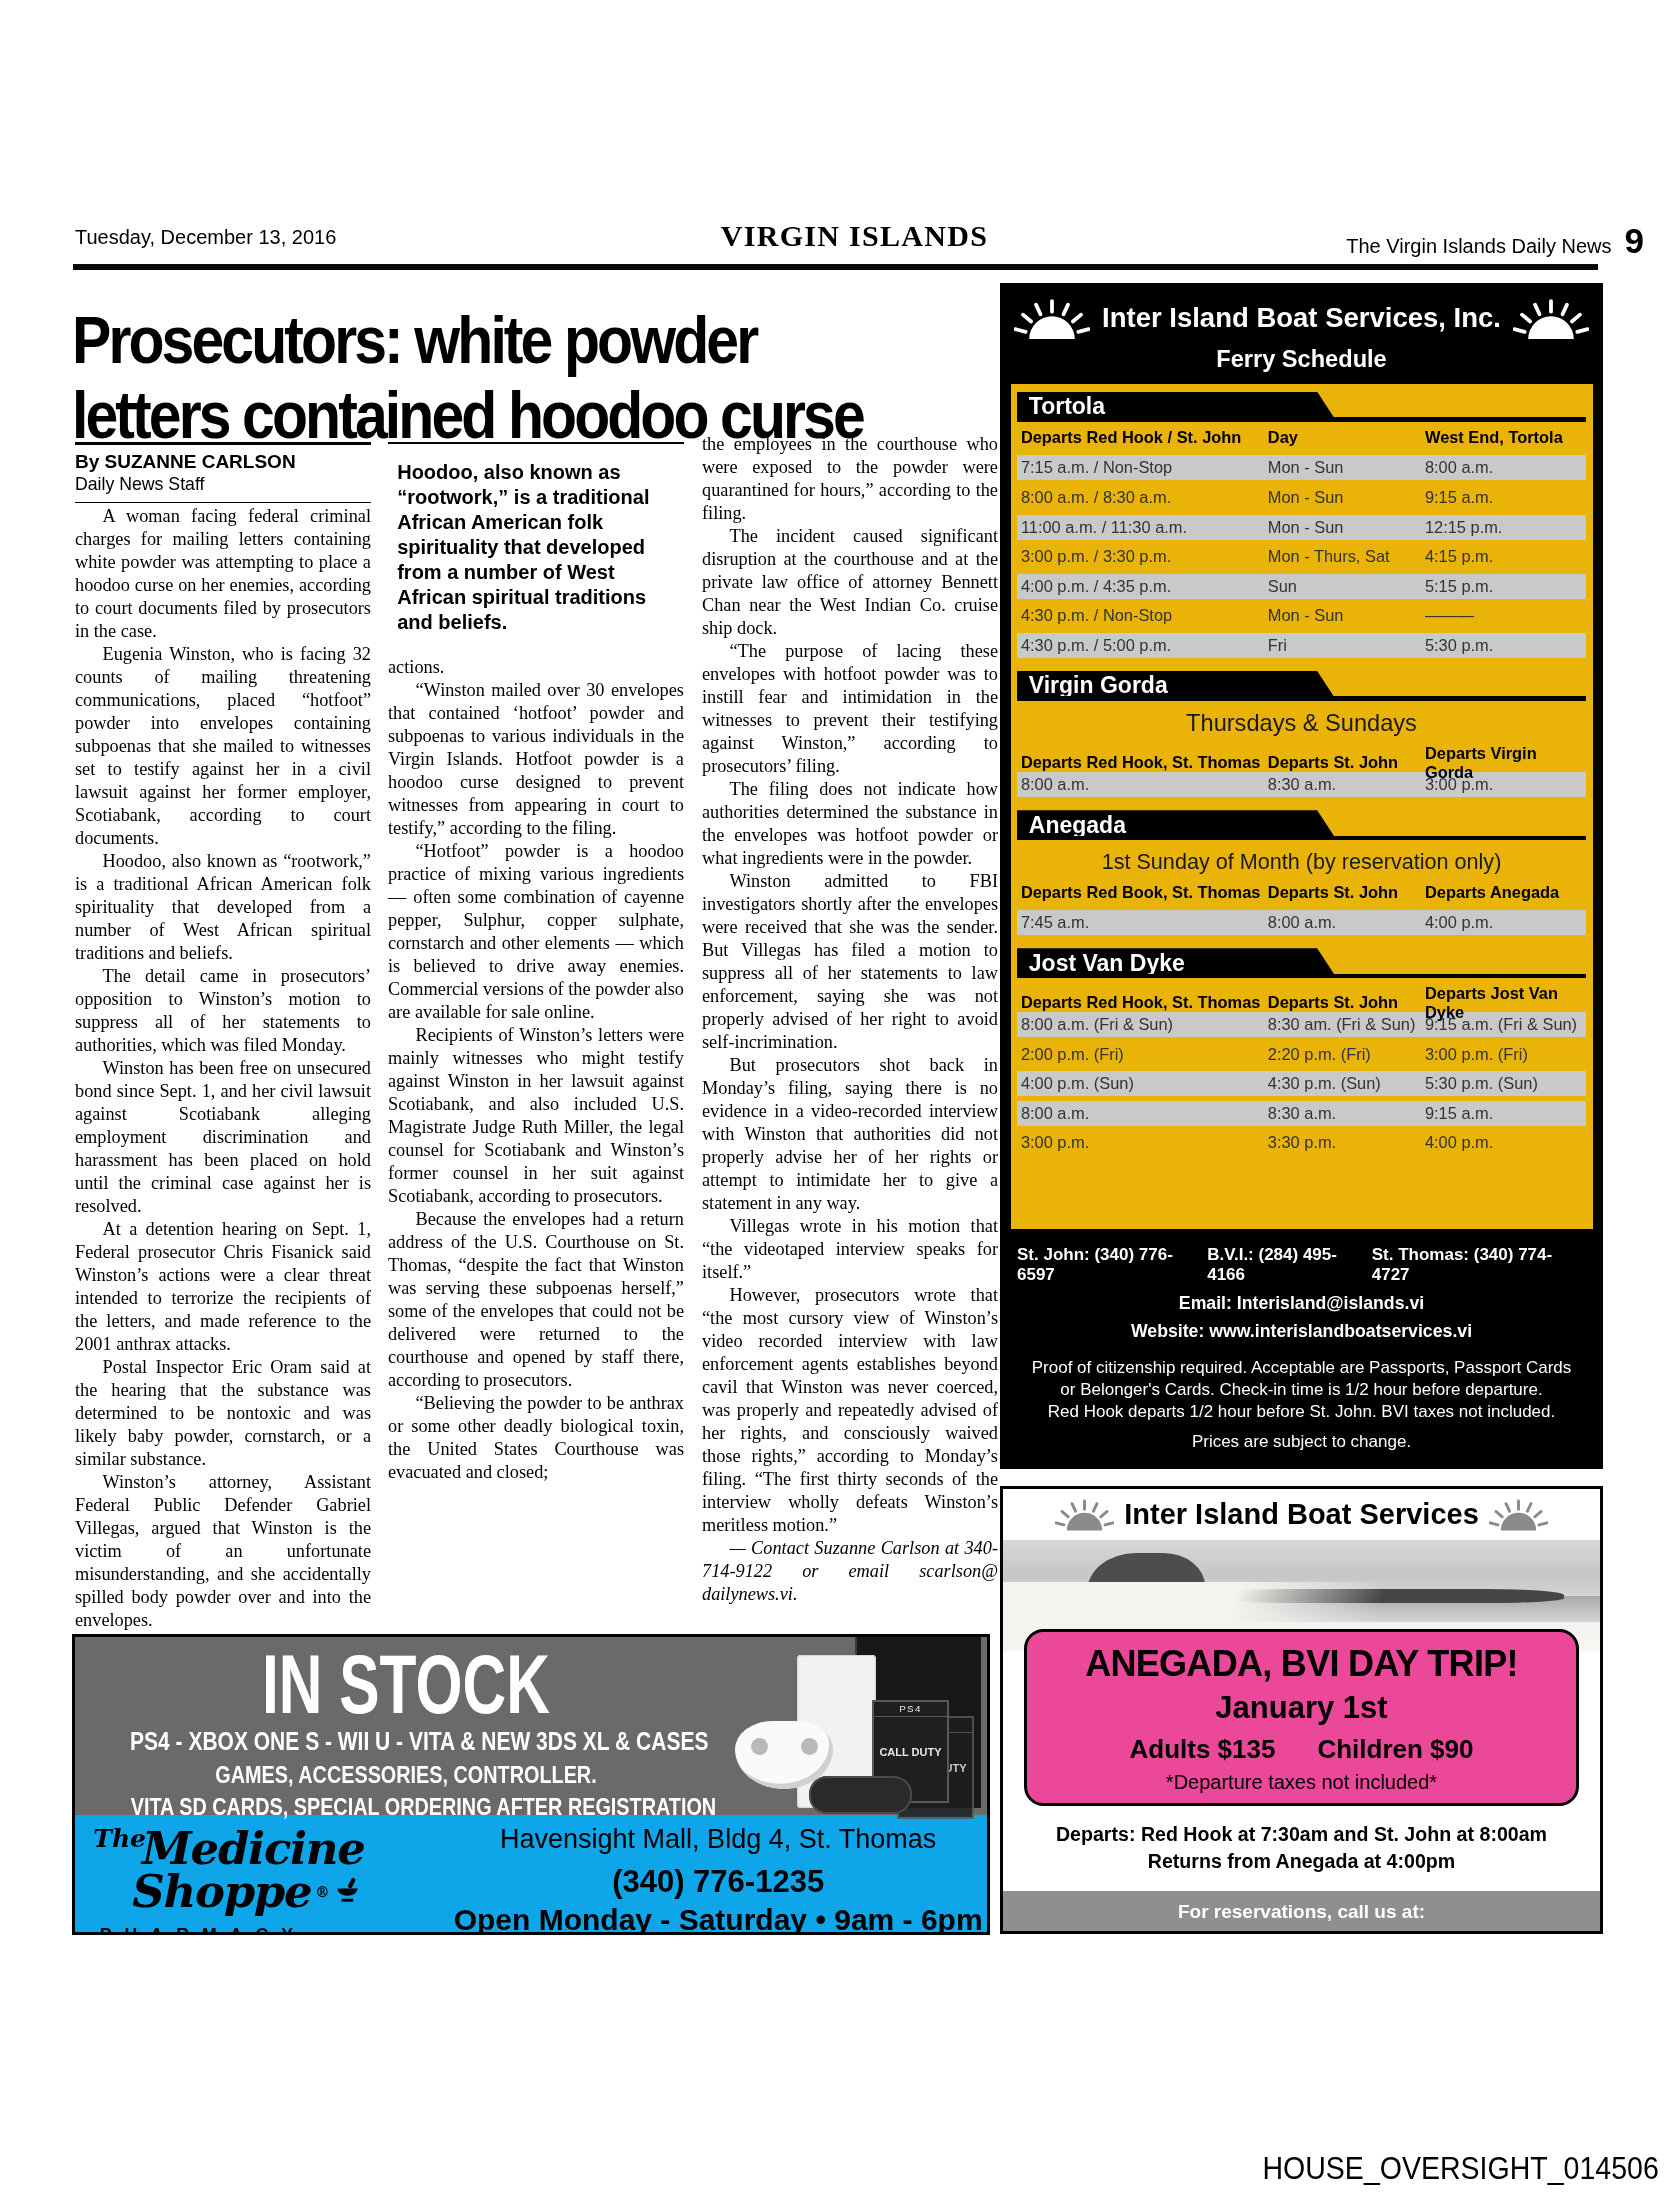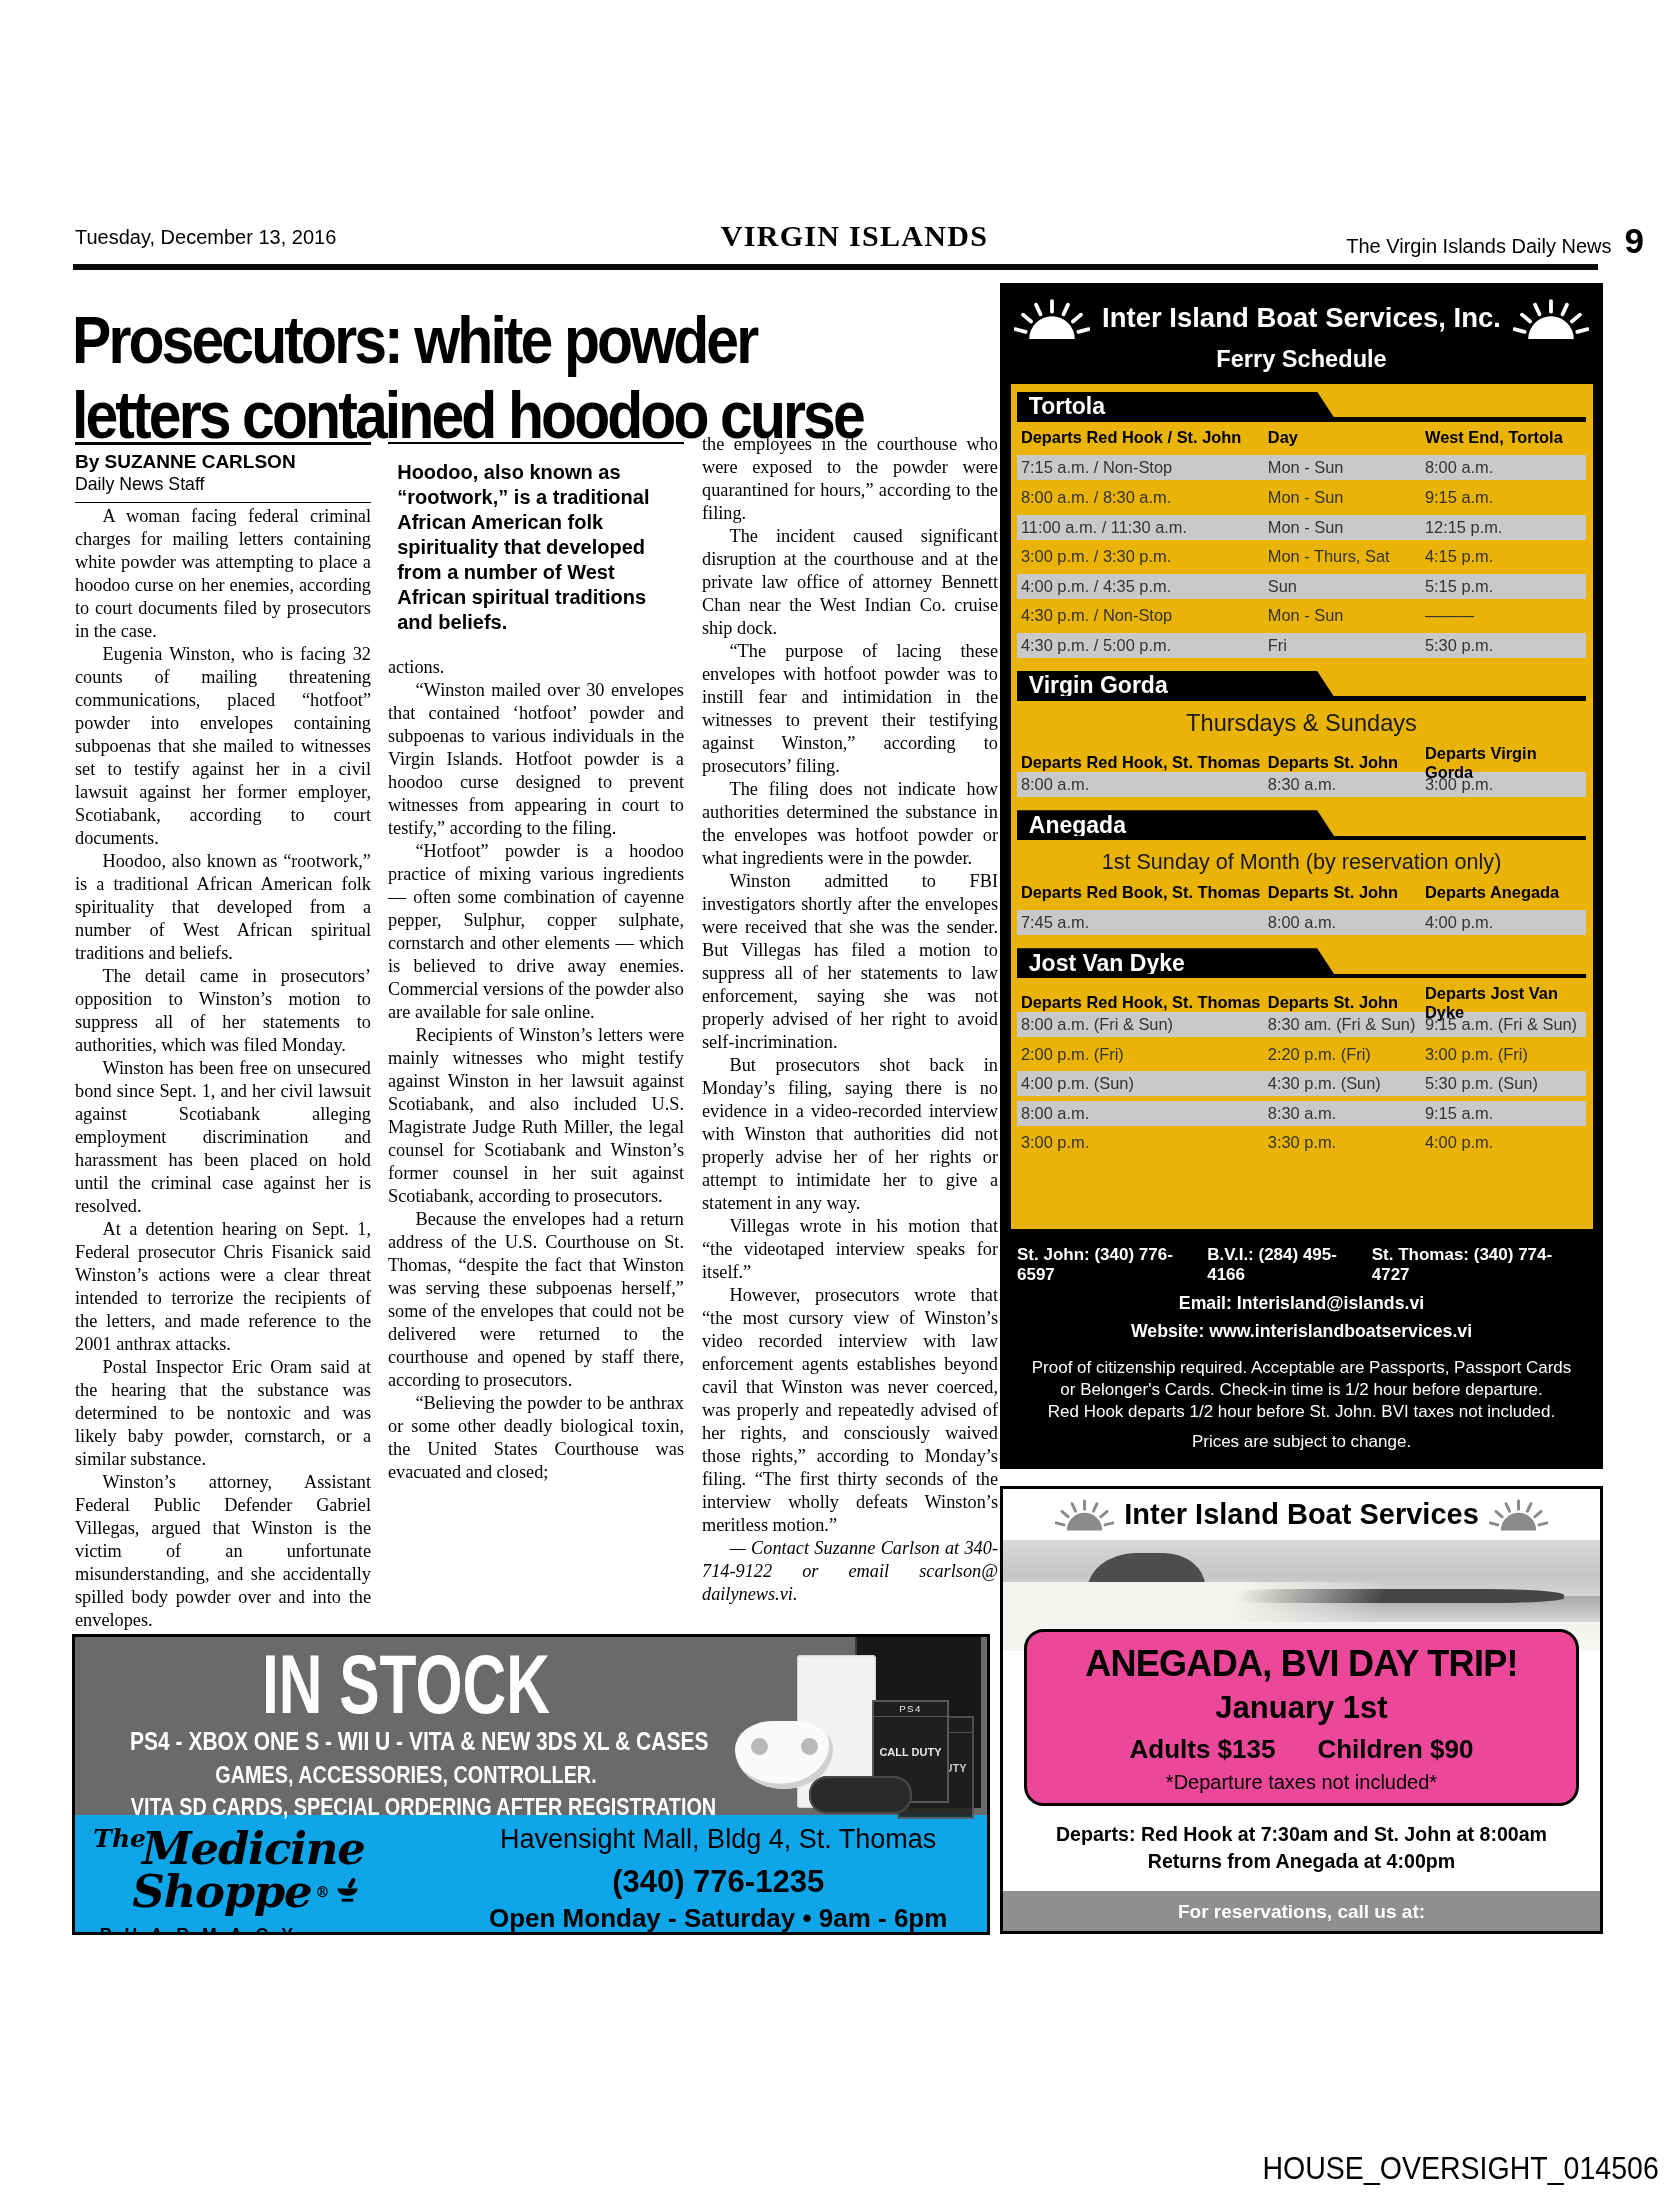--- a/index.html
+++ b/index.html
@@ -114,21 +114,21 @@
   .ms-logo{width:308px;padding:6.5px 0 0 18.3px;font-family:"DejaVu Serif",serif;font-style:italic;font-weight:bold;}
   .ms-the{font-size:25px;vertical-align:17px;margin-right:-3.9px;}
   .ms-big{font-size:45px;letter-spacing:-1.3px;}
   .ms-line2{margin-top:-9.2px;padding-left:39px;display:flex;align-items:center;gap:3.9px;}
   .ms-reg{font-size:14.4px;vertical-align:19.6px;font-style:normal;}
   .ms-pharmacy{font-family:"Liberation Sans",sans-serif;font-style:normal;font-weight:bold;
                font-size:17.7px;letter-spacing:13px;margin-top:6.5px;padding-left:6.5px;}
   .is-info{flex:1;text-align:center;padding-top:9.2px;}
   .is-addr{font-size:27px;}
   .is-phone{font-size:31px;font-weight:bold;margin-top:9.2px;}
-  .is-hours{font-size:26px;font-weight:bold;margin-top:3px;}
+  .is-hours{font-size:30px;font-weight:bold;margin-top:3px;}
   
   .doc-id{position:absolute;right:50px;top:2151px;font-size:31px;white-space:nowrap;
           display:inline-block;transform:scaleX(.92);transform-origin:right;}
 </style>
 </head>
 <body>
 
 <div class="page">
 
   <div class="mh-date">Tuesday, December 13, 2016</div>

